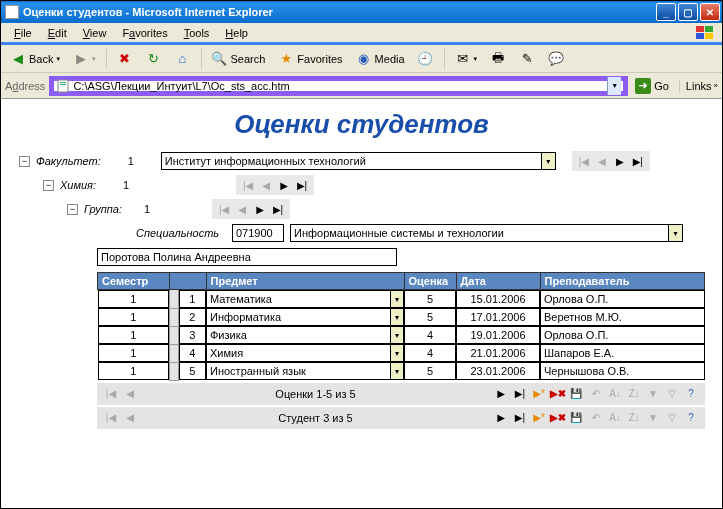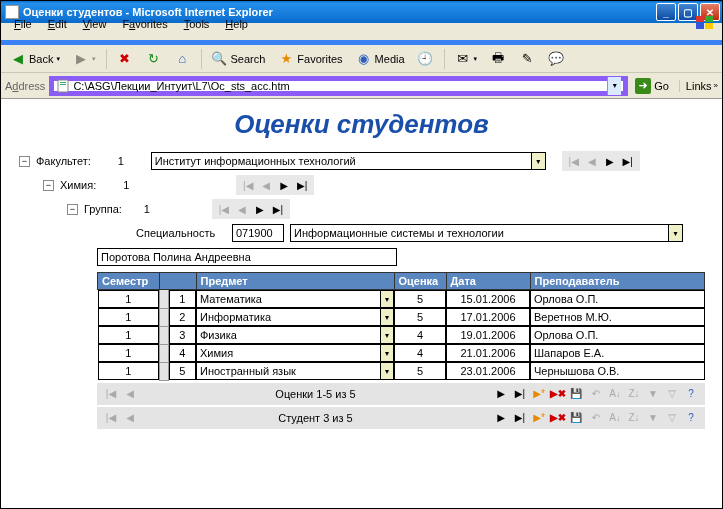--- a/index.html
+++ b/index.html
@@ -2,21 +2,21 @@
 <html><head>
 <meta charset="utf-8">
 <style>
 * { box-sizing: border-box; margin: 0; padding: 0; font-family: Tahoma, Arial, sans-serif; font-size: 11px; }
 body { background: #fff; width: 723px; height: 509px; overflow: hidden; border: 1px solid #000; }
 .titlebar { background: linear-gradient(to bottom, #0a6cce, #2690ea 10%, #0a6cce); height: 22px; color: #fff; display: flex; align-items: center; padding: 0 2px 0 4px; font-size: 12px; font-weight: bold; }
 .titlebar .title-icon { width: 14px; height: 14px; background: #fff; margin-right: 4px; border: 1px solid #999; }
 .titlebar-spacer { flex: 1; }
 .win-btn { width: 20px; height: 18px; background: linear-gradient(to bottom,#3f85d4,#0a4ca5); border: 1px solid #fff; color: #fff; margin-left: 2px; display: flex; align-items: center; justify-content: center; font-weight: bold; font-size: 10px; cursor: pointer; border-radius: 2px; }
 .win-btn.close { background: linear-gradient(to bottom,#e57f6a,#c3290b); }
-.menubar { background: #ece9d8; height: 22px; display: flex; align-items: flex-end; padding: 8px 6px; border-bottom: 5px solid #3b82f6; gap: 2px; }
+.menubar { background: #ece9d8; height: 22px; display: flex; align-items: center; padding: 8px 6px; border-bottom: 3px solid #3b82f6; gap: 2px; }
 .menu-item { padding: 2px 7px; cursor: pointer; }
 .menu-item .ul { text-decoration: underline; }
 .menubar-flag { margin-left: auto; width: 22px; height: 18px; display: flex; align-items: center; justify-content: center; }
 .toolbar { background: #ece9d8; height: 28px; display: flex; align-items: center; padding: 0 4px; border-bottom: 1px solid #c9c7ba; gap: 3px; }
 .tb-btn { display: flex; align-items: center; gap: 3px; padding: 2px 4px; cursor: pointer; border: 1px solid transparent; border-radius: 3px; }
 .tb-btn .dd { font-size: 7px; color: #000; }
 .tb-icon { width: 16px; height: 16px; display: inline-flex; align-items: center; justify-content: center; font-size: 13px; }
 .tb-sep { width: 1px; height: 20px; background: #c9c7ba; margin: 0 2px; }
 .green { color: #1a8a1a; } .red { color: #c00; } .blue { color: #2a5fc0; } .orange { color: #e78a00; }
 .disabled { opacity: .4; }
@@ -25,21 +25,21 @@
 .addr-input { flex: 1; display: flex; align-items: center; background: #fff; border: 5px solid #8b5cf6; height: 20px; padding: 0 2px; }
 .addr-input .pg-icon { width: 14px; height: 14px; margin-right: 3px; }
 .addr-dd { width: 14px; background: #dbeaff; border-left: 1px solid #7f9db9; text-align: center; font-size: 8px; cursor: pointer; height: 18px; line-height: 18px; }
 .go-btn { display: flex; align-items: center; gap: 3px; cursor: pointer; padding: 2px 3px; }
 .go-sq { width: 16px; height: 16px; background: #3a8a1a; color: #fff; display: flex; align-items: center; justify-content: center; font-size: 11px; border-radius: 2px; }
 .links { border-left: 1px solid #c9c7ba; padding-left: 6px; margin-left: 3px; display: flex; align-items: center; gap: 2px; }
 .content { background: #fff; height: 411px; overflow: auto; padding: 6px 18px; }
 h1 { color: #1a4eab; font-size: 26px; font-weight: bold; font-style: italic; font-family: Arial, sans-serif; text-align: center; margin: 4px 0 10px; }
 .row { display: flex; align-items: center; min-height: 22px; margin-bottom: 2px; }
 .exp { width: 11px; height: 11px; border: 1px solid #888; background: #fff; display: inline-flex; align-items: center; justify-content: center; font-size: 9px; line-height: 1; cursor: pointer; margin-right: 6px; }
-.lbl { white-space: nowrap; }
+.lbl { white-space: nowrap; font-style: italic; }
 .val { margin: 0 10px; }
 .combo { display: flex; background: #fff; height: 18px; }
 .combo input { border: 1px solid #000; border-right: none; padding: 1px 3px; height: 18px; font-size: 11px; background: #fff; }
 .combo .cbtn { width: 15px; border: 1px solid #000; background: #f0f0c8; display: flex; align-items: center; justify-content: center; font-size: 8px; cursor: pointer; }
 .txt { border: 1px solid #000; padding: 1px 3px; height: 18px; background: #fff; font-size: 11px; }
 .nav-group { display: flex; gap: 2px; margin-left: 8px; background: #e8e8e8; padding: 2px 4px; align-items: center; }
 .nav-btn { width: 16px; height: 16px; display: inline-flex; align-items: center; justify-content: center; cursor: pointer; font-size: 10px; }
 .nav-btn.dis { color: #aaa; cursor: default; }
 table.grid { border-collapse: collapse; margin-top: 4px; margin-left: 78px; width: 608px; }
 table.grid th { background: #5a87c0; color: #fff; font-weight: bold; text-align: left; padding: 2px 4px; border: 1px solid #333; font-size: 11px; }
@@ -211,21 +211,21 @@
   </div>
 
 
   <div class="row" style="margin-left:78px">
     <input class="txt" style="width: 300px;" value="Поротова Полина Андреевна">
   </div>
 
   <table class="grid">
     <thead>
         <tr>
-      <th style="width:62px">Семестр</th>
+      <th style="width:72px">Семестр</th>
       <th style="width:8px;background:#5a87c0;border-left:none;border-right:none"></th>
       <th style="width:28px;background:#5a87c0;border-left:none"></th>
       <th style="width:198px">Предмет</th>
       <th style="width:52px">Оценка</th>
       <th style="width:84px">Дата</th>
       <th>Преподаватель</th>
     </tr>
       </thead>
     <tbody id="grid-body">
         <tr>

